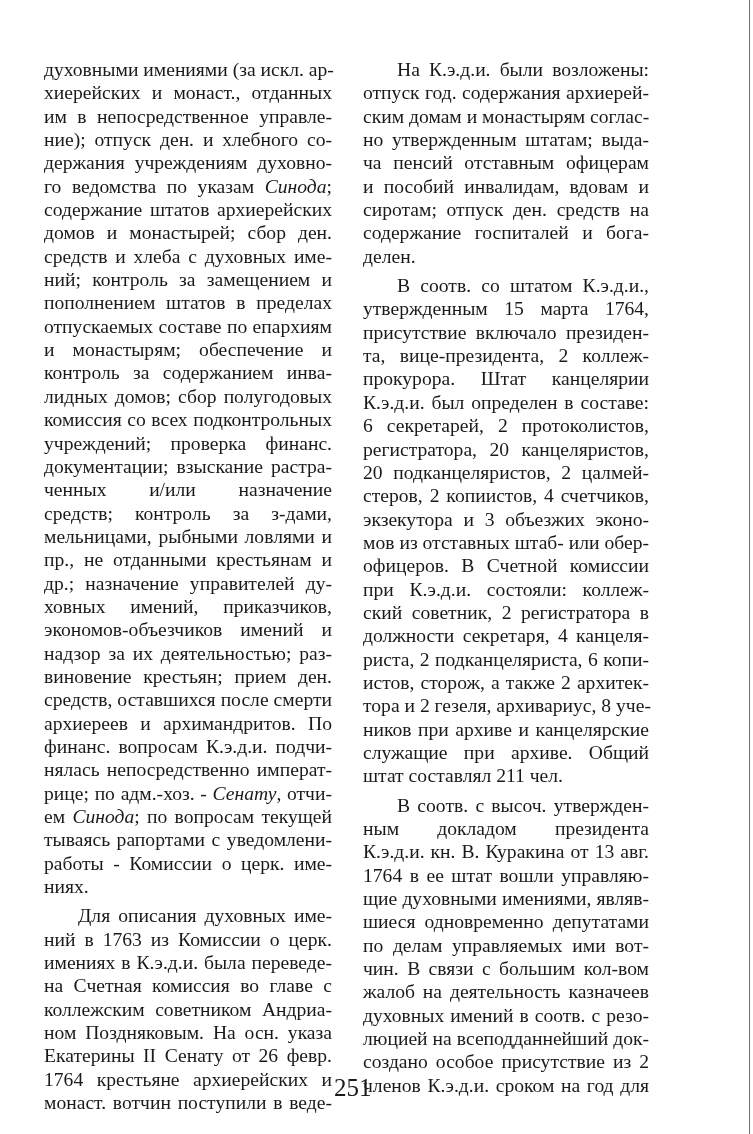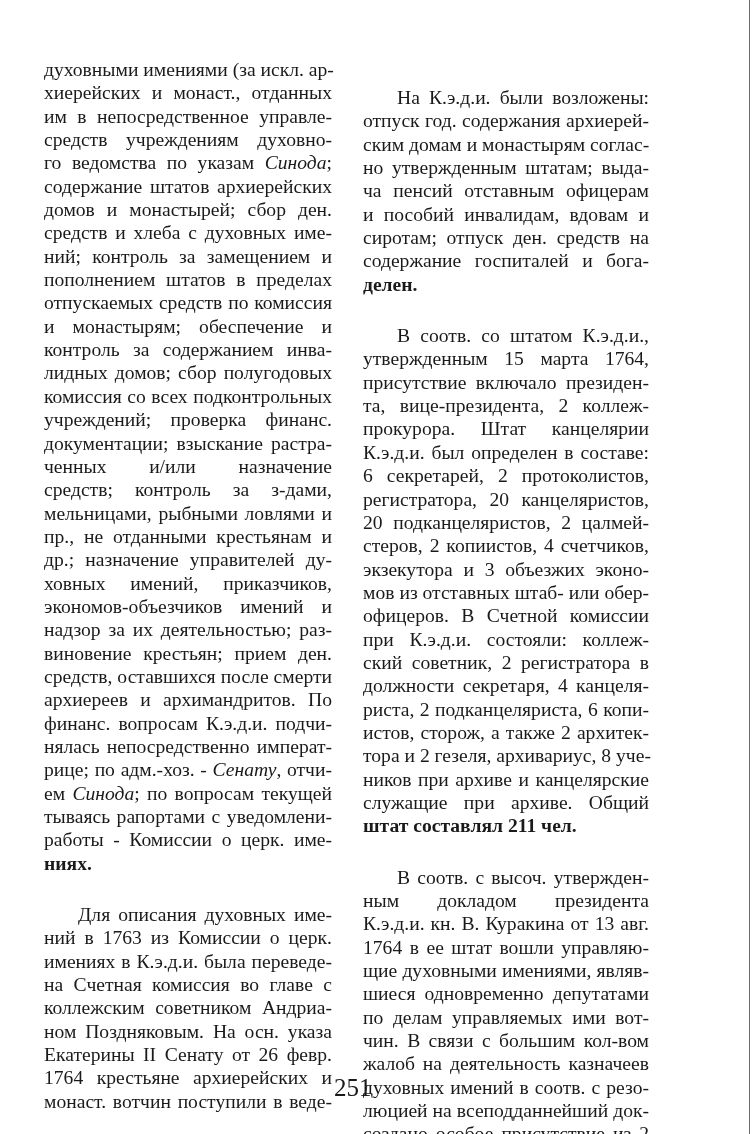--- a/index.html
+++ b/index.html
@@ -12,45 +12,46 @@
   }
   .col {
     position: absolute; top: 58px; font-size: 19.6px; line-height: 23.35px;
   }
   .col-left { left: 44px; width: 288px; }
   .col-right { left: 363px; width: 286px; }
   .ln {
     display: block; white-space: nowrap; text-align: justify; text-align-last: justify;
     height: 23.35px; overflow: visible;
   }
-  .ln.last { text-align-last: left; font-weight: bold; }
-  .ln.indent { padding-left: 34px; margin-top: 28px; }
-  .ln.gap { }
+  .ln.last { text-align-last: left; }
+  .ln.indent { padding-left: 34px; }
+  .ln.gap { margin-top: 6px; }
   .page-number {
     position: absolute; left: 334px; top: 1074px; font-size: 25px;
   }
 </style>
 </head>
 <body>
 
 <div class="edge-line"></div>
 
 <div class="col col-left" id="col-left">
     <div>
       <span class="ln">духовными имениями (за искл. ар-</span>
       <span class="ln">хиерейских и монаст., отданных</span>
       <span class="ln">им в непосредственное управле-</span>
-      <span class="ln">средств учреждениям духовно-</span>
+      <span class="ln">ние); отпуск ден. и хлебного со-</span>
+      <span class="ln">держания учреждениям духовно-</span>
       <span class="ln">го ведомства по указам <i>Синода</i>;</span>
       <span class="ln">содержание штатов архиерейских</span>
       <span class="ln">домов и монастырей; сбор ден.</span>
       <span class="ln">средств и хлеба с духовных име-</span>
       <span class="ln">ний; контроль за замещением и</span>
       <span class="ln">пополнением штатов в пределах</span>
-      <span class="ln">отпускаемых средств по комиссия</span>
+      <span class="ln">отпускаемых составе по епархиям</span>
       <span class="ln">и монастырям; обеспечение и</span>
       <span class="ln">контроль за содержанием инва-</span>
       <span class="ln">лидных домов; сбор полугодовых</span>
       <span class="ln">комиссия со всех подконтрольных</span>
       <span class="ln">учреждений; проверка финанс.</span>
       <span class="ln">документации; взыскание растра-</span>
       <span class="ln">ченных и/или назначение</span>
       <span class="ln">средств; контроль за з-дами,</span>
       <span class="ln">мельницами, рыбными ловлями и</span>
       <span class="ln">пр., не отданными крестьянам и</span>

